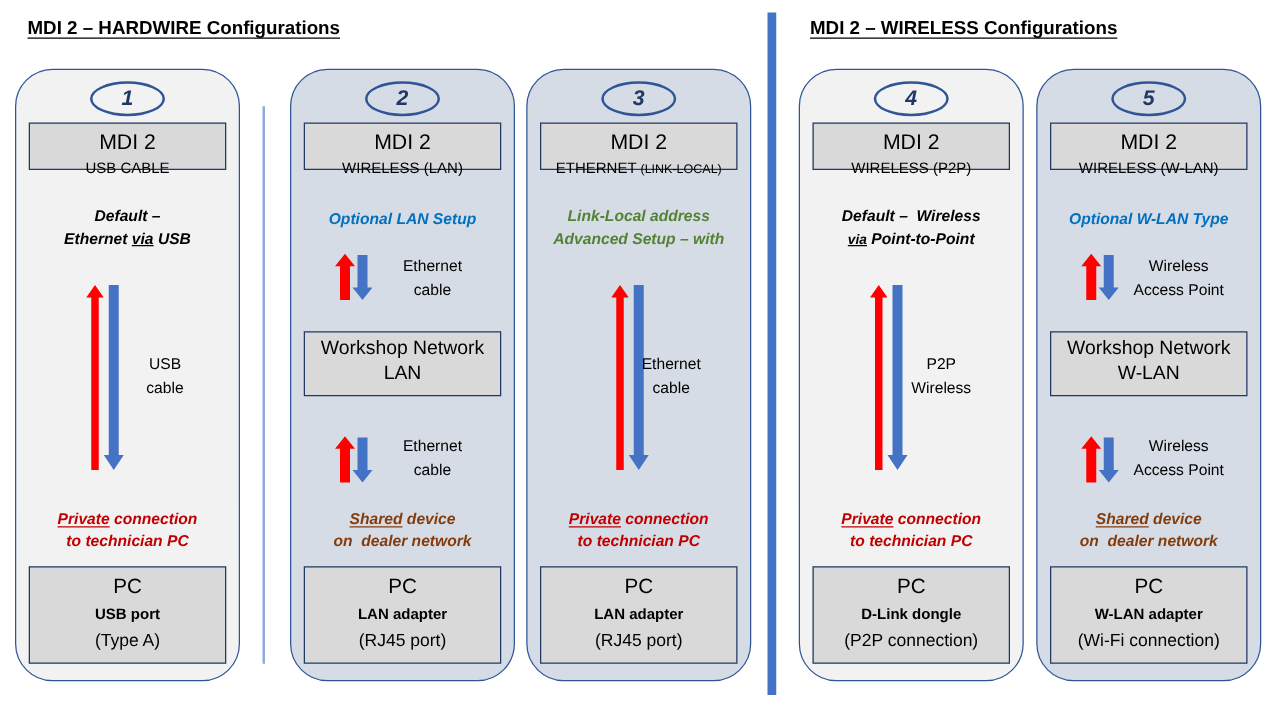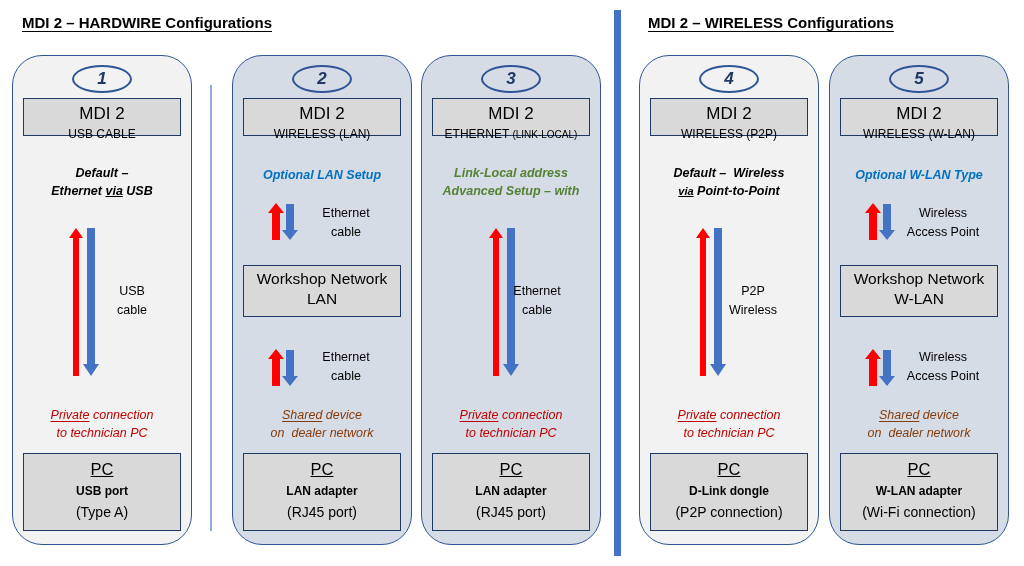--- a/index.html
+++ b/index.html
@@ -17,31 +17,31 @@
   .card.blue { background:#d6dce5; }
   .badge { position:absolute; top:9px; left:50%; transform:translateX(-50%); width:60px; height:28px;
            border:2.5px solid #2f5597; border-radius:50%; box-sizing:border-box; text-align:center;
            font-weight:bold; font-style:italic; font-size:17px; line-height:23px; color:#1f3864; background:transparent; }
   .box { position:absolute; left:10px; right:10px; background:#d9d9d9; border:1.5px solid #1f3864;
          box-sizing:border-box; text-align:center; color:#000; }
   .box.top { top:42px; height:38px; }
   .box.top .l1 { font-size:17px; margin-top:5px; line-height:20px; }
   .box.top .l2 { font-size:12px; margin-top:3px; line-height:14px; }
   .box.bottom { top:397px; height:78px; }
-  .box.bottom .l1 { font-size:16.5px; line-height:21px; margin-top:5px;text-decoration:underline; }
+  .box.bottom .l1 { font-size:16.5px; line-height:21px; margin-top:5px; }
   .box.bottom .l2 { font-size:12px; line-height:22px;font-weight:bold; }
   .box.bottom .l3 { font-size:14px; line-height:20px; }
   .box.mid { top:209px; height:52px; font-size:15.5px; line-height:20px; padding-top:3px; }
   .subtitle { position:absolute; left:0; right:0; top:110px; text-align:center; font-size:12.5px;
               font-weight:bold; font-style:italic; line-height:18px; }
   .subtitle.black { color:#000; }
   .subtitle.blue { color:#0070c0; }
   .subtitle.green { color:#548235; }
   .footer-note { position:absolute; left:0; right:0; top:350px; text-align:center; font-size:12.5px;
-                 font-weight:normal; font-style:italic; line-height:18px; }
+                 font-weight:bold; font-style:italic; line-height:18px; }
   .footer-note.red { color:#c00000; }
   .footer-note.brown { color:#843c0c; }
   .footer-note u { text-underline-offset:2px; }
   .long-arrows { position:absolute; left:60px; top:172px; width:36px; height:148px; }
   .long-label { position:absolute; left:94px; top:226px; width:70px; text-align:center; font-size:12.5px; line-height:19px; }
   .short-arrows { position:absolute; left:33px; width:34px; height:38px; }
   .short-arrows.a1 { top:147px; }
   .short-arrows.a2 { top:293px; }
   .short-label { position:absolute; left:68px; width:90px; text-align:center; font-size:12.5px; line-height:19px; }
   .short-label.a1 { top:148px; }

